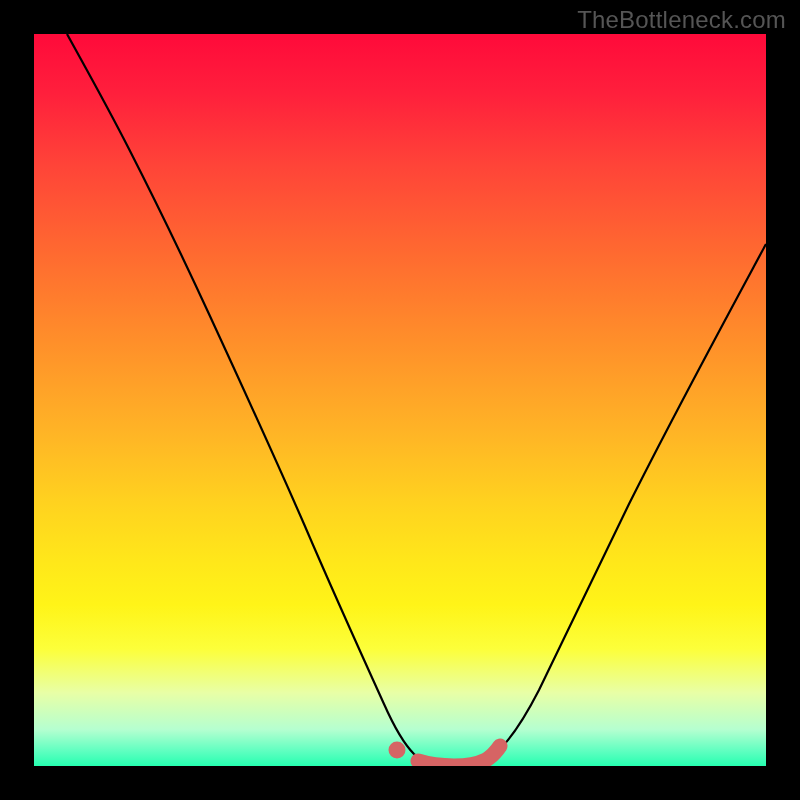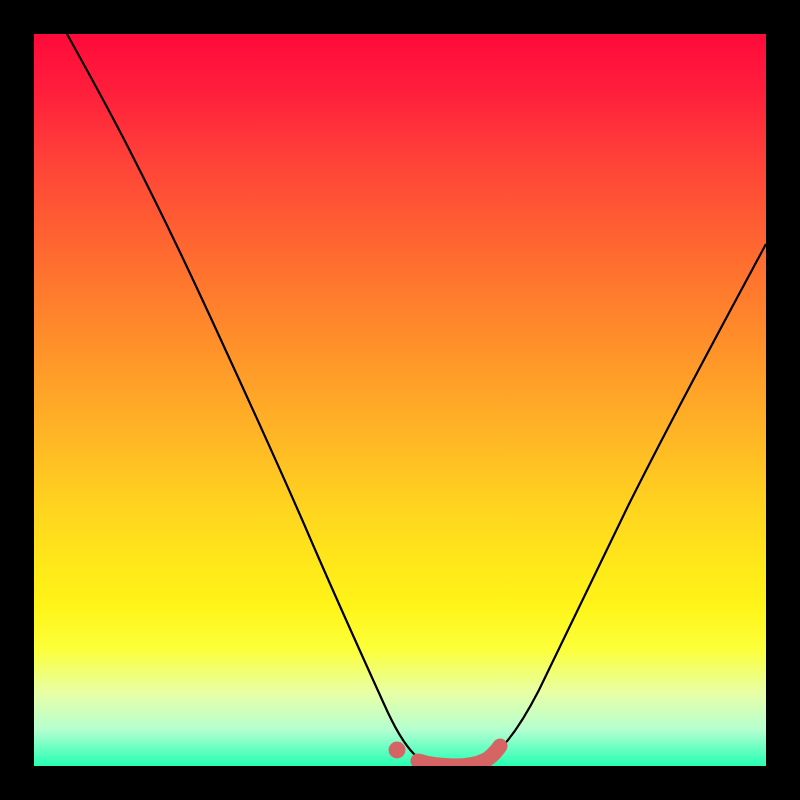--- a/index.html
+++ b/index.html
@@ -59,20 +59,21 @@
     position: absolute;
     inset: 0;
     width: 100%;
     height: 100%;
   }
 </style>
 </head>
 <body>
 
 <div class="container">
+  <div class="watermark">TheBottleneck.com</div>
 
   <div class="plot-frame">
     <div class="gradient-bg"></div>
 
     <svg class="curve" viewBox="0 0 732 732" preserveAspectRatio="none">
 
       <path fill="none" stroke="#000" stroke-width="2.2" d="M 33 0
                C 55 40, 72 70, 95 115
                C 118 160, 145 215, 175 280
                C 205 345, 235 410, 270 490

